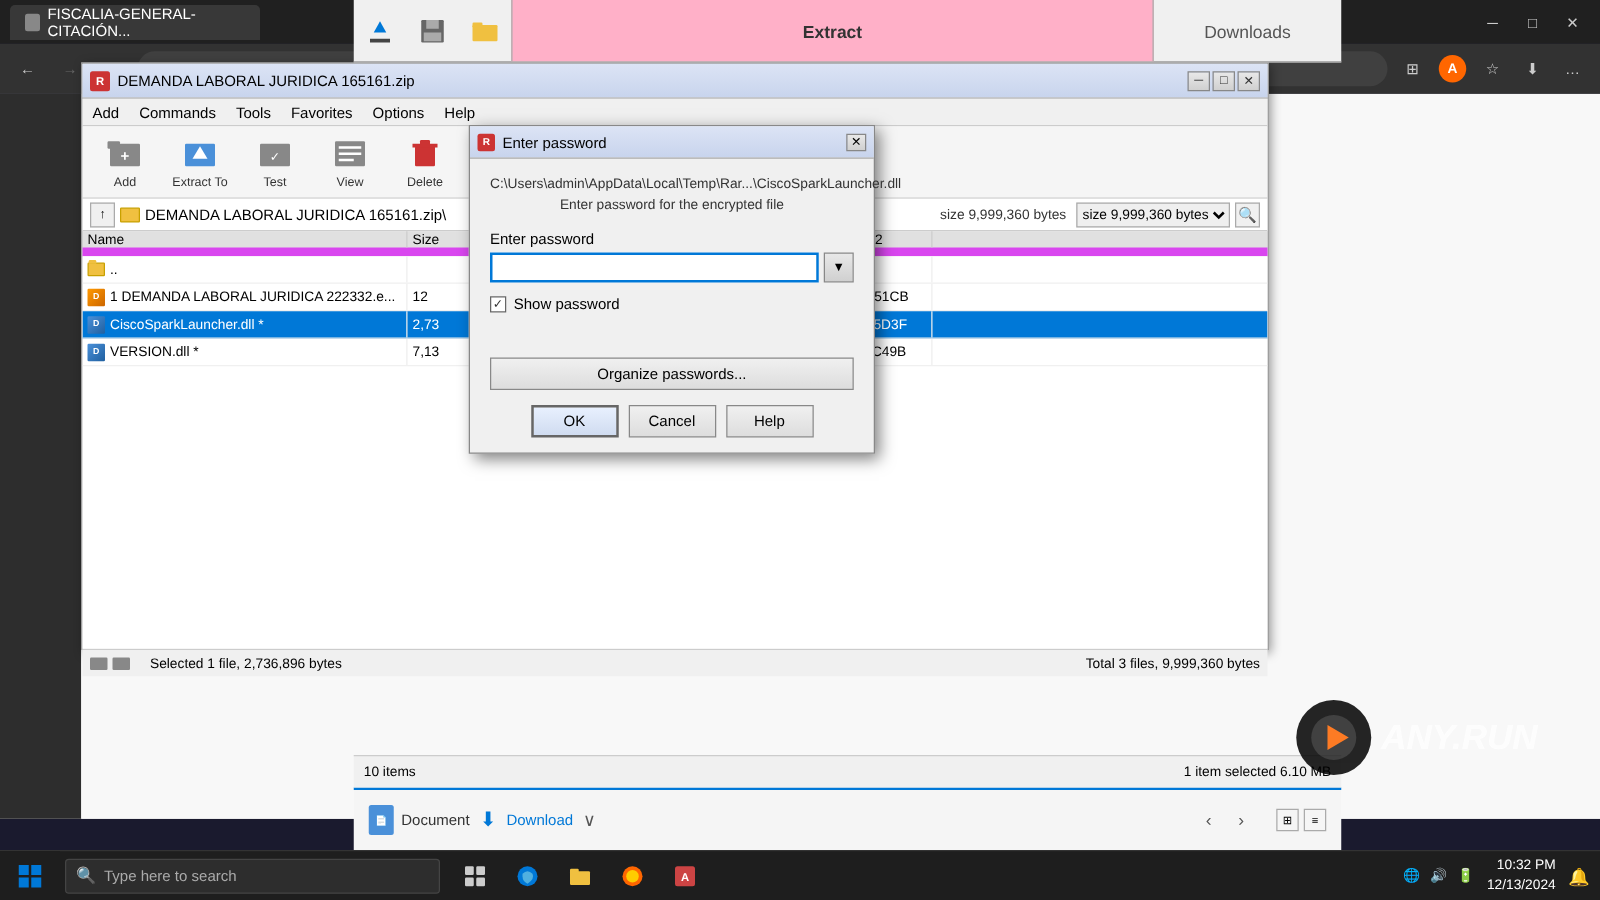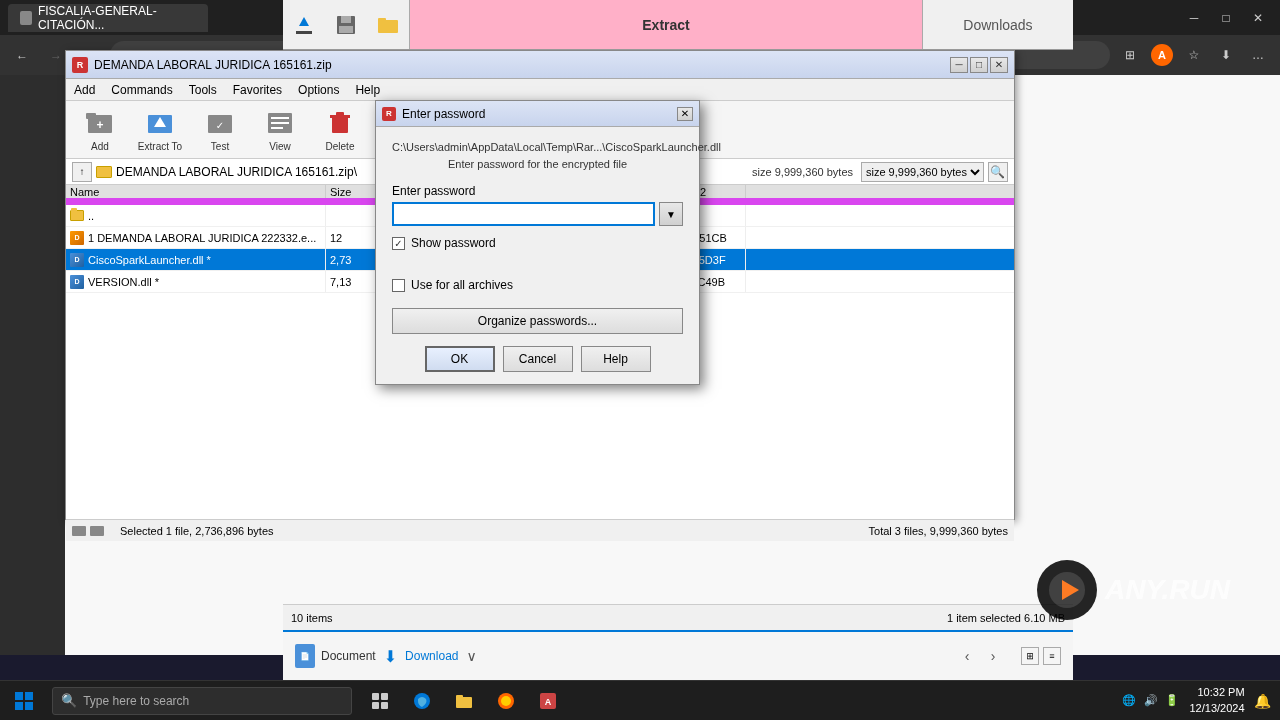--- a/index.html
+++ b/index.html
@@ -372,24 +372,20 @@
       <div class="dialog-label">Enter password</div>
       <div class="dialog-input-row">
         <input type="text" class="dialog-input" value="" style="">
         <div class="dialog-dropdown-btn">▼</div>
       </div>
       <div class="dialog-checkbox-row">
         <div class="dialog-checkbox checked"></div>
         <span>Show password</span>
       </div>
       <div style="height:20px;"></div>
-      <div class="dialog-checkbox-row">
-        <div class="dialog-checkbox-unchecked"></div>
-        <span>Use for all archives</span>
-      </div>
       <div style="height:8px;"></div>
       <div class="dialog-organize-btn">
         <span>Organize passwords...</span>
       </div>
       <div class="dialog-buttons">
         <button class="dialog-btn default">OK</button>
         <button class="dialog-btn">Cancel</button>
         <button class="dialog-btn">Help</button>
       </div>
     </div>

